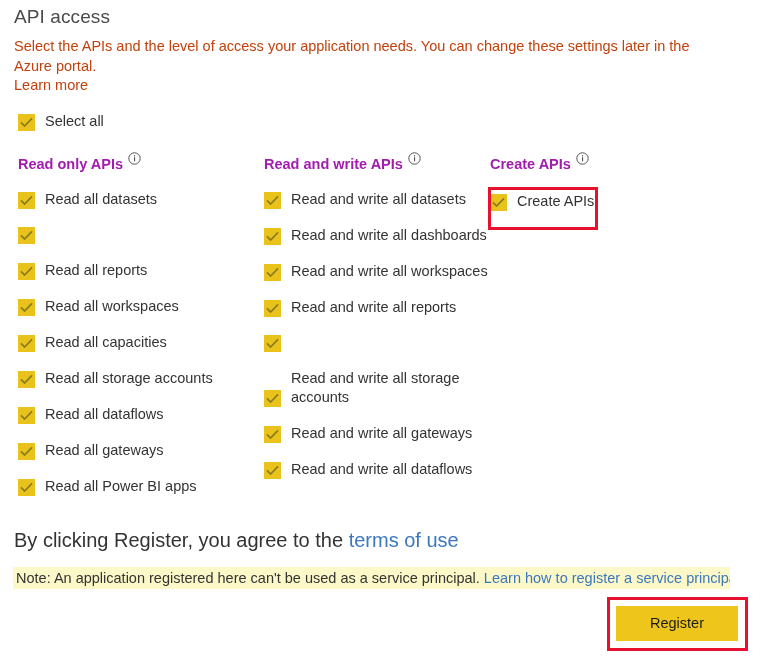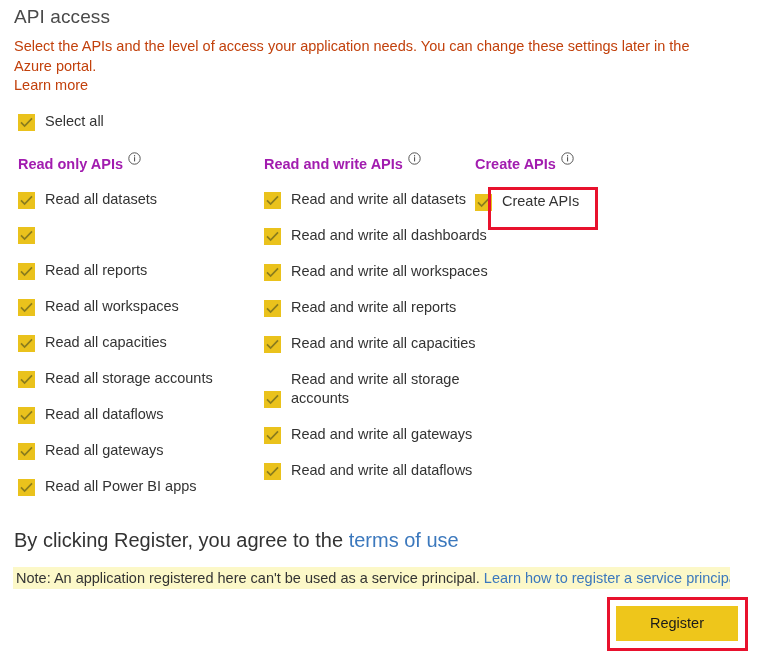--- a/index.html
+++ b/index.html
@@ -96,21 +96,21 @@
     top: 112px;
   }
 
   
   .col {
     position: absolute;
     top: 155px;
   }
   .col-read-only { left: 18px; width: 225px; }
   .col-read-write { left: 256px; width: 225px; margin-left: 8px; }
-  .col-create { left: 475px; width: 170px; }
+  .col-create { left: 490px; width: 170px; }
 
   .col-head {
     font-size: 14.5px;
     font-weight: 700;
     color: #a21caf;
     line-height: 18px;
     display: flex;
     align-items: flex-start;
     white-space: nowrap;
   }
@@ -343,21 +343,20 @@
             </svg>
           </span>
           <span class="cb-label">Read and write all reports</span>
         </div>
         <div class="cb-row">
           <span class="cb-box">
             <svg viewBox="0 0 13 11" xmlns="http://www.w3.org/2000/svg">
               <path d="M1 5.3 L4.6 9 L12 1.3" fill="none" stroke="#8a7c1e" stroke-width="1.7"></path>
             </svg>
           </span>
-          <span class="cb-label">Read and write all capacities</span>
         </div>
         <div class="cb-row">
           <span class="cb-box">
             <svg viewBox="0 0 13 11" xmlns="http://www.w3.org/2000/svg">
               <path d="M1 5.3 L4.6 9 L12 1.3" fill="none" stroke="#8a7c1e" stroke-width="1.7"></path>
             </svg>
           </span>
           <span class="cb-label">Read and write all storage accounts</span>
         </div>
         <div class="cb-row">

